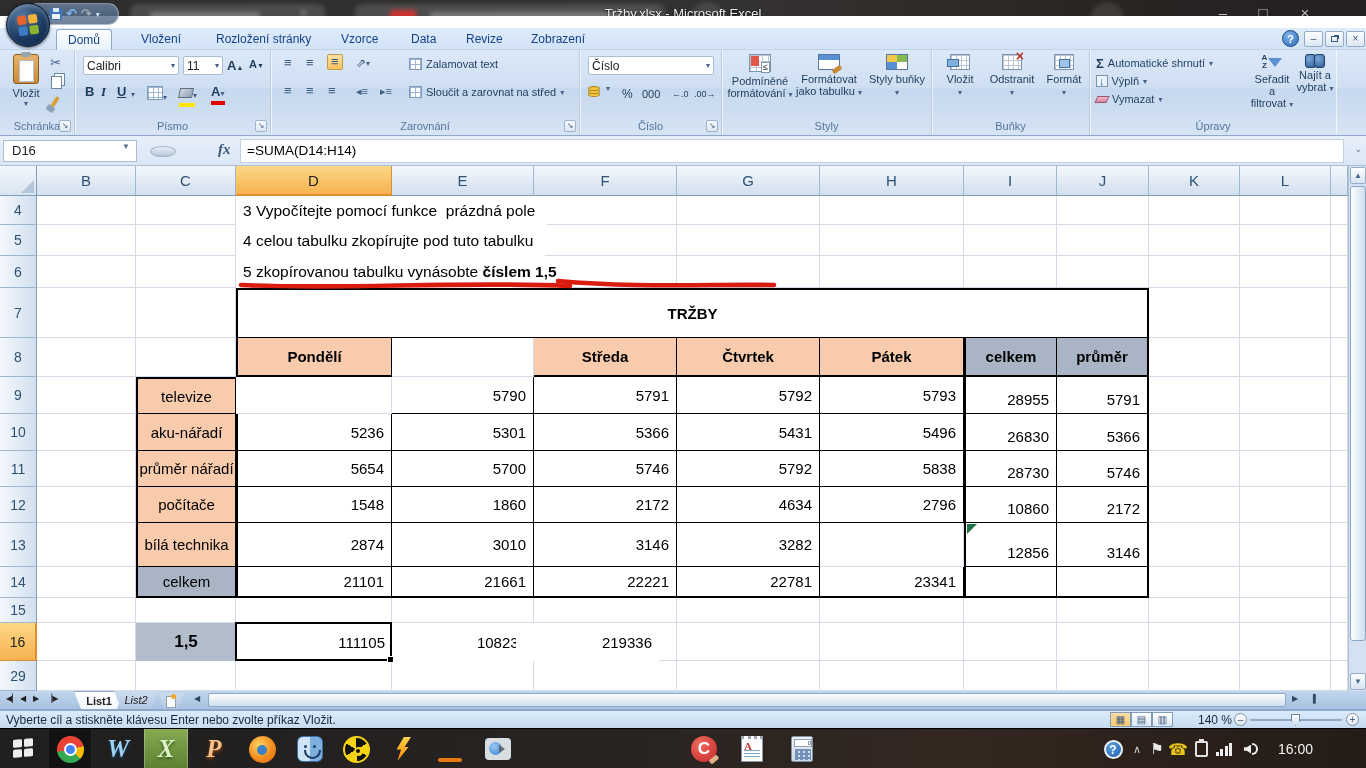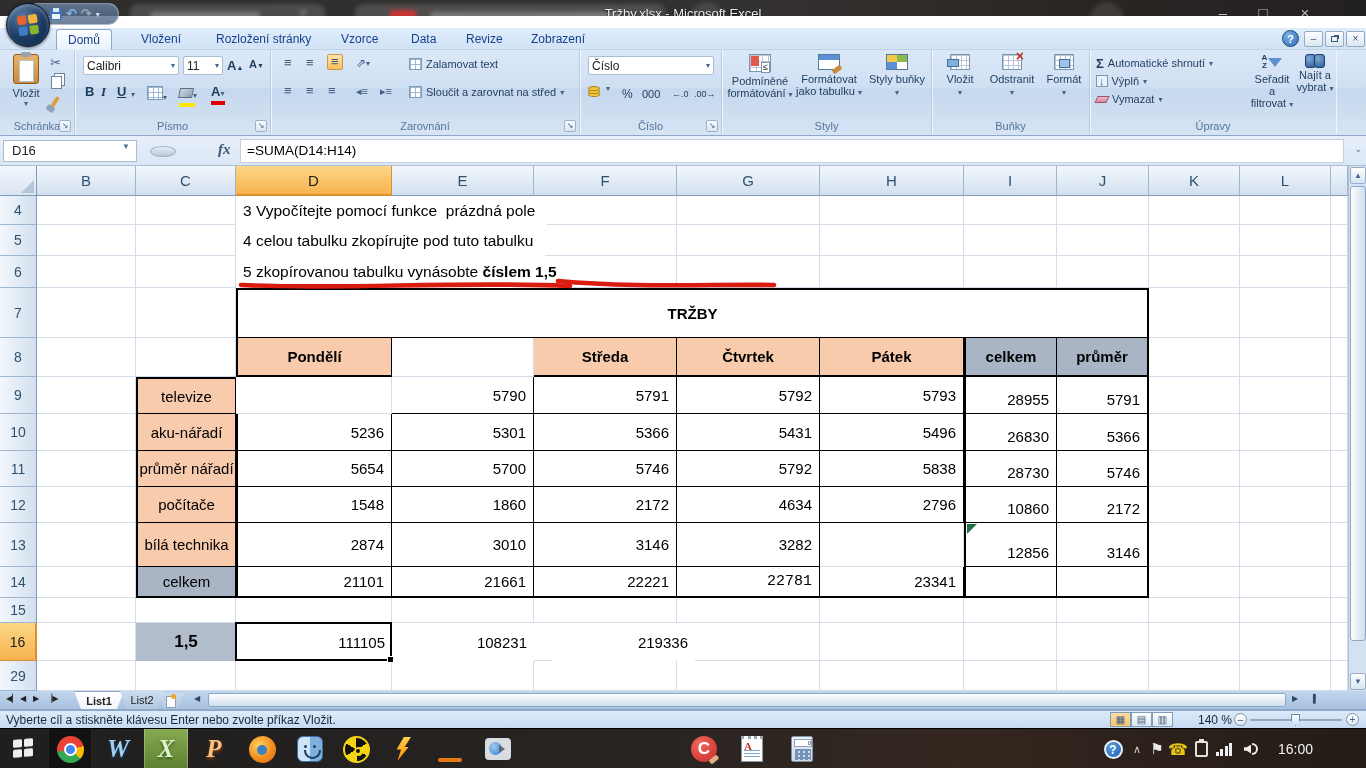--- a/index.html
+++ b/index.html
@@ -668,43 +668,43 @@
     <div class="cell t num l2" style="left: 236px; top: 327px; height: 44px; width: 156px;">2874</div>
     <div class="cell t num" style="left: 392px; top: 327px; height: 44px; width: 142px;">3010</div>
     <div class="cell t num" style="left: 534px; top: 327px; height: 44px; width: 143px;">3146</div>
     <div class="cell t num" style="left: 677px; top: 327px; height: 44px; width: 143px;">3282</div>
     <div class="cell t num l2 low flag-green" style="left: 964px; top: 327px; height: 44px; width: 93px;">12856</div>
     <div class="cell t num r2 low" style="left: 1057px; top: 327px; height: 44px; width: 92px;">3146</div>
     <div class="cell t lbl grayc l2 b2" style="left: 136px; top: 371px; height: 31px; width: 100px;">celkem</div>
     <div class="cell t num l2 b2" style="left: 236px; top: 371px; height: 31px; width: 156px;">21101</div>
     <div class="cell t num b2" style="left: 392px; top: 371px; height: 31px; width: 142px;">21661</div>
     <div class="cell t num b2" style="left: 534px; top: 371px; height: 31px; width: 143px;">22221</div>
-    <div class="cell t num b2" style="left: 677px; top: 371px; height: 31px; width: 143px; font-family: Liberation Mono, monospace;">22781</div>
+    <div class="cell t num b2" style="left: 677px; top: 371px; height: 31px; width: 143px;">22781</div>
     <div class="cell t num b2" style="left: 820px; top: 371px; height: 31px; width: 144px;">23341</div>
     <div class="cell t l2 b2" style="left: 964px; top: 371px; height: 31px; width: 93px;"></div>
     <div class="cell t b2 r2" style="left: 1057px; top: 371px; height: 31px; width: 92px;"></div>
     <div class="cell factor" style="left: 136px; top: 427px; height: 38px; width: 100px;">1,5</div>
     <div class="cell num" style="left: 236px; top: 427px; height: 38px; width: 156px;">111105</div>
     <div class="cell num" style="left: 392px; top: 427px; height: 38px; width: 142px;">108231</div>
-    <div class="cell num" style="left: 552px; top: 427px; height: 38px; width: 143px; text-align: right;">219336</div>
+    <div class="cell num" style="left: 516px; top: 427px; height: 38px; width: 143px; text-align: right;">219336</div>
     <div id="sel-box" style="left: 235px; top: 426px; width: 157px; height: 39px;"></div>
   </div>
 <div id="v-scroll">
   <div class="scr-btn" style="top:1px;">▲</div>
   <div id="v-thumb"></div>
   <div class="scr-btn" style="bottom:1px;">▼</div>
 </div>
 
 <div id="tabs-row">
   <span class="tabnav" style="left:6px;">◀▏</span>
   <span class="tabnav" style="left:20px;">◀</span>
   <span class="tabnav" style="left:33px;">▶</span>
   <span class="tabnav" style="left:46px;">▕▶</span>
   <div class="sheet-tab active" style="left:74px; width:50px;">List1</div>
-  <div class="sheet-tab inactive" style="left:120px; width:44px;">List2</div>
+  <div class="sheet-tab inactive" style="left:114px; width:44px;font-style:italic;">List2</div>
   <div id="ins-tab"></div>
   <span class="h-arrow" style="left:194px;">◀</span>
   <div id="h-scroll-thumb"></div>
   <span class="h-arrow" style="left:1292px;">▶</span>
   <span class="h-arrow" style="left:1310px;">▐</span>
 </div>
 
 <div id="status-bar">
   <div id="status-msg">Vyberte cíl a stiskněte klávesu Enter nebo zvolte příkaz Vložit.</div>
   <div class="view-btn sel" style="left:1110px;">▦</div>

